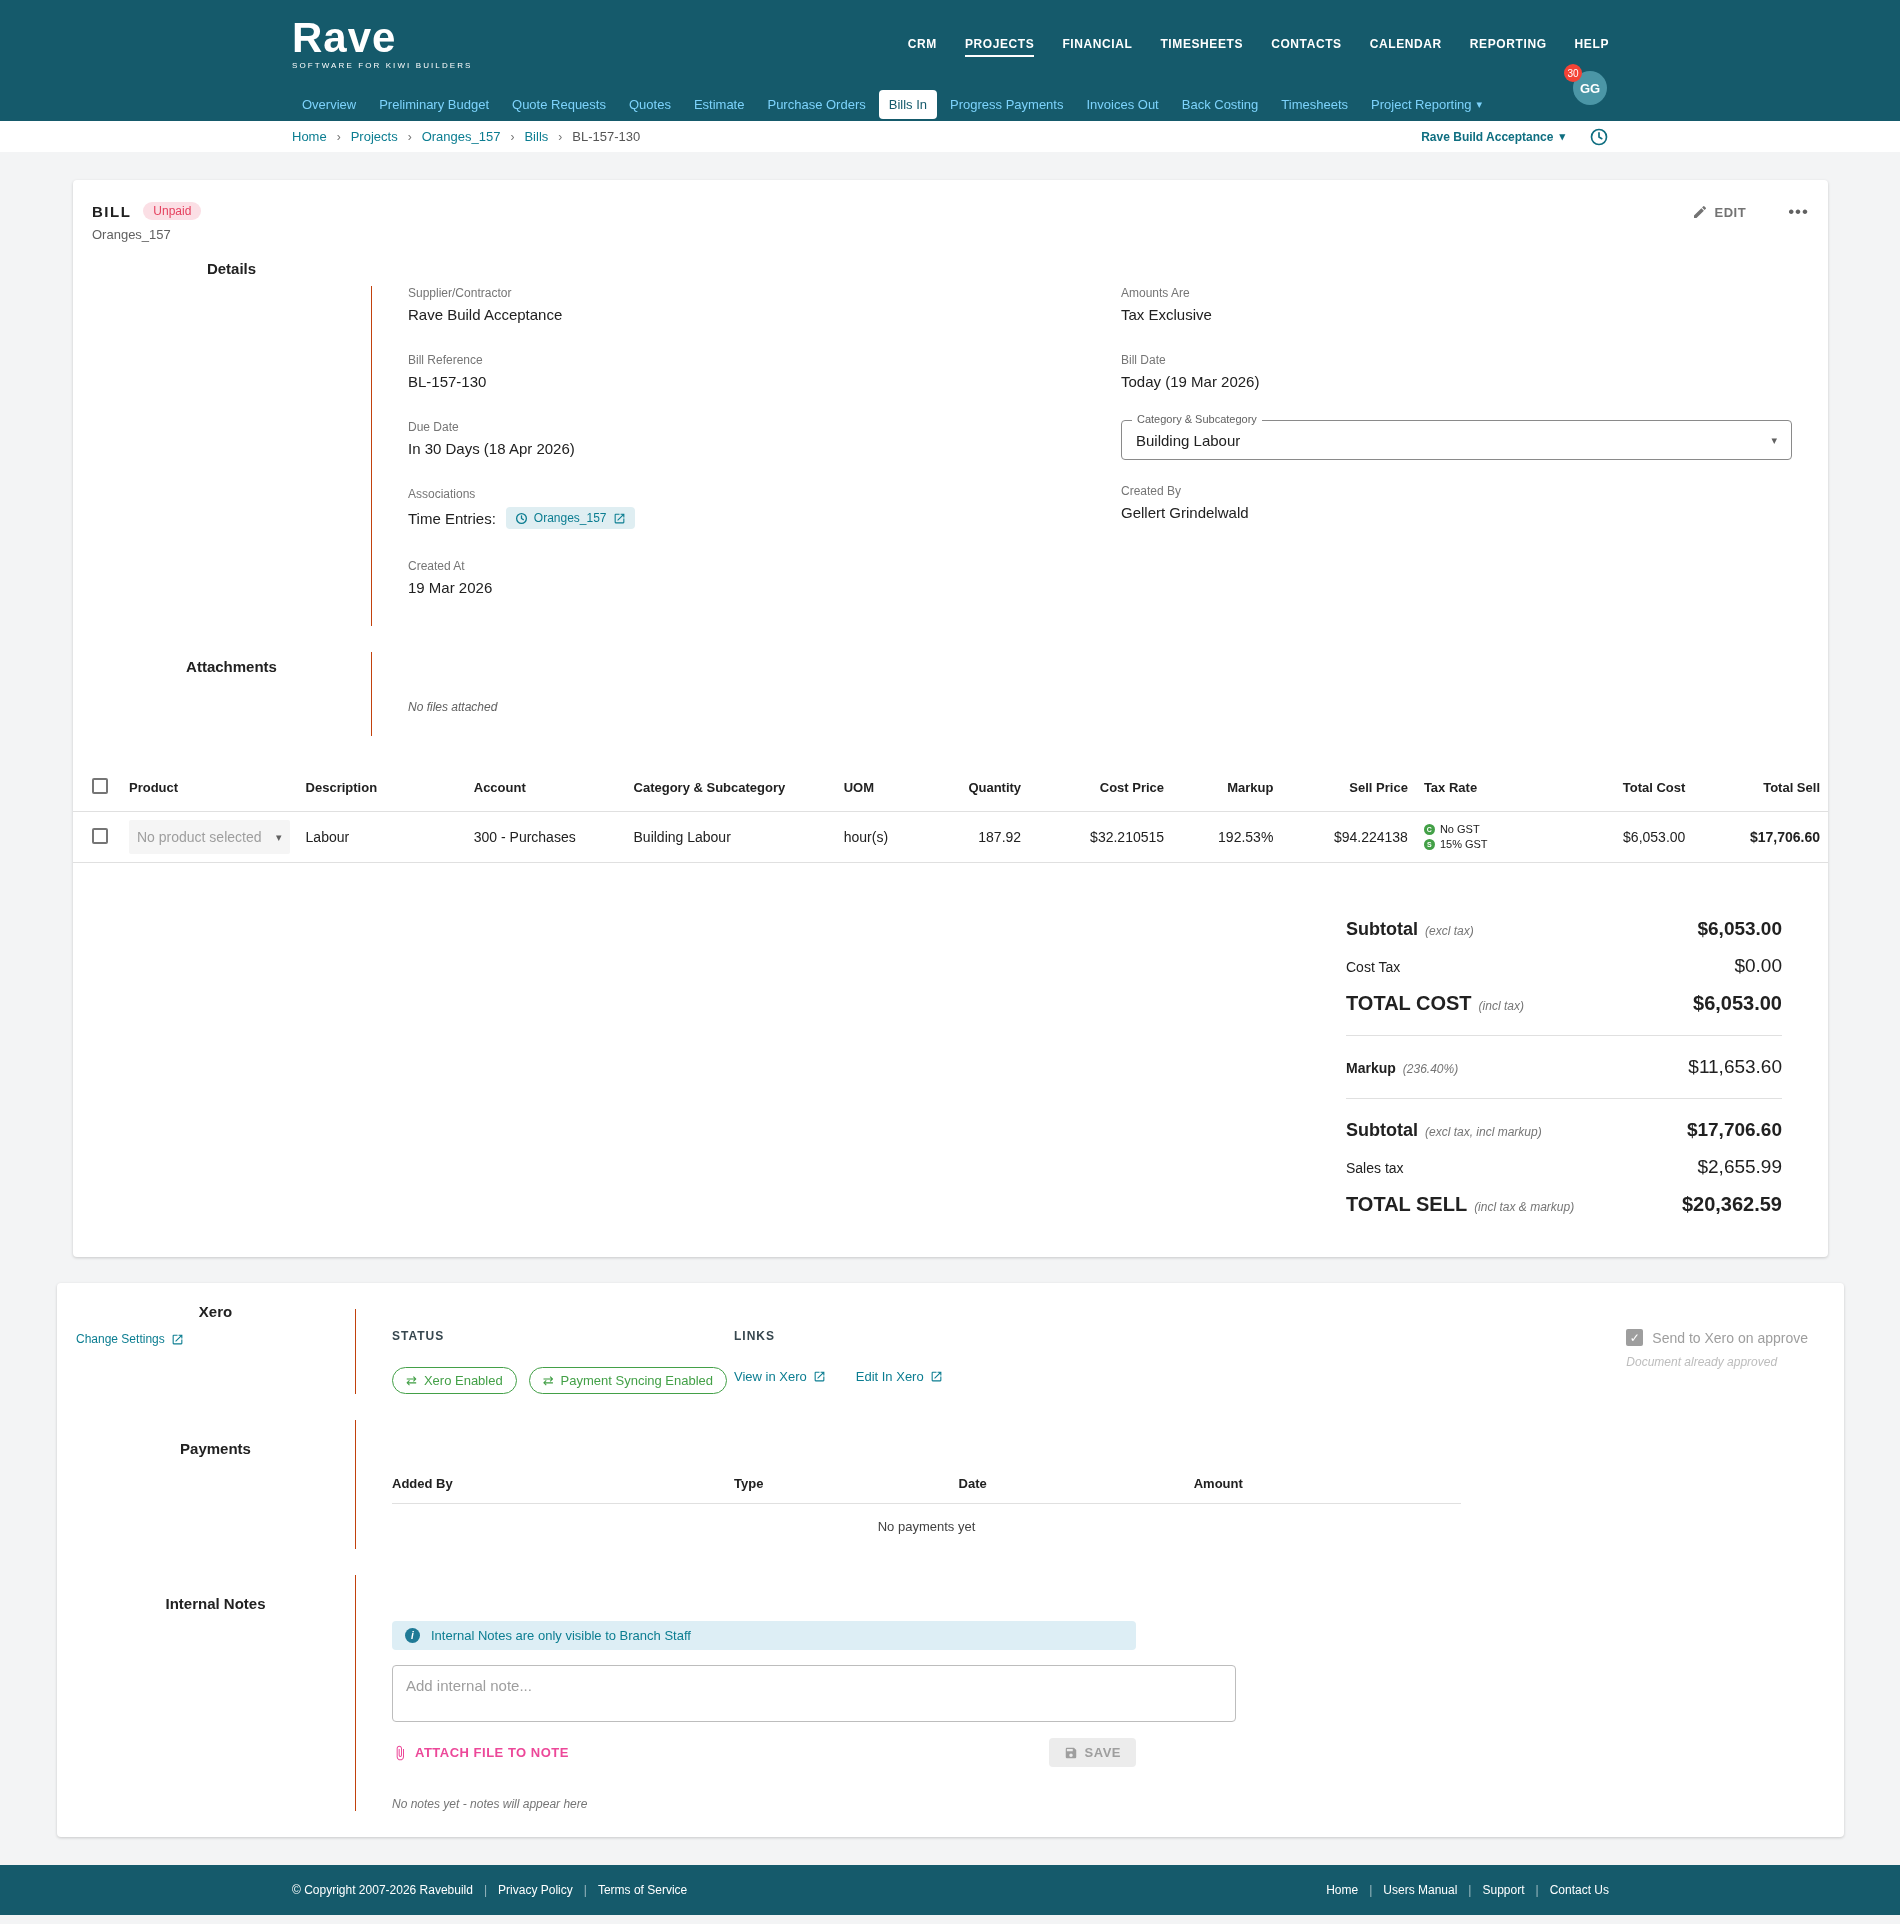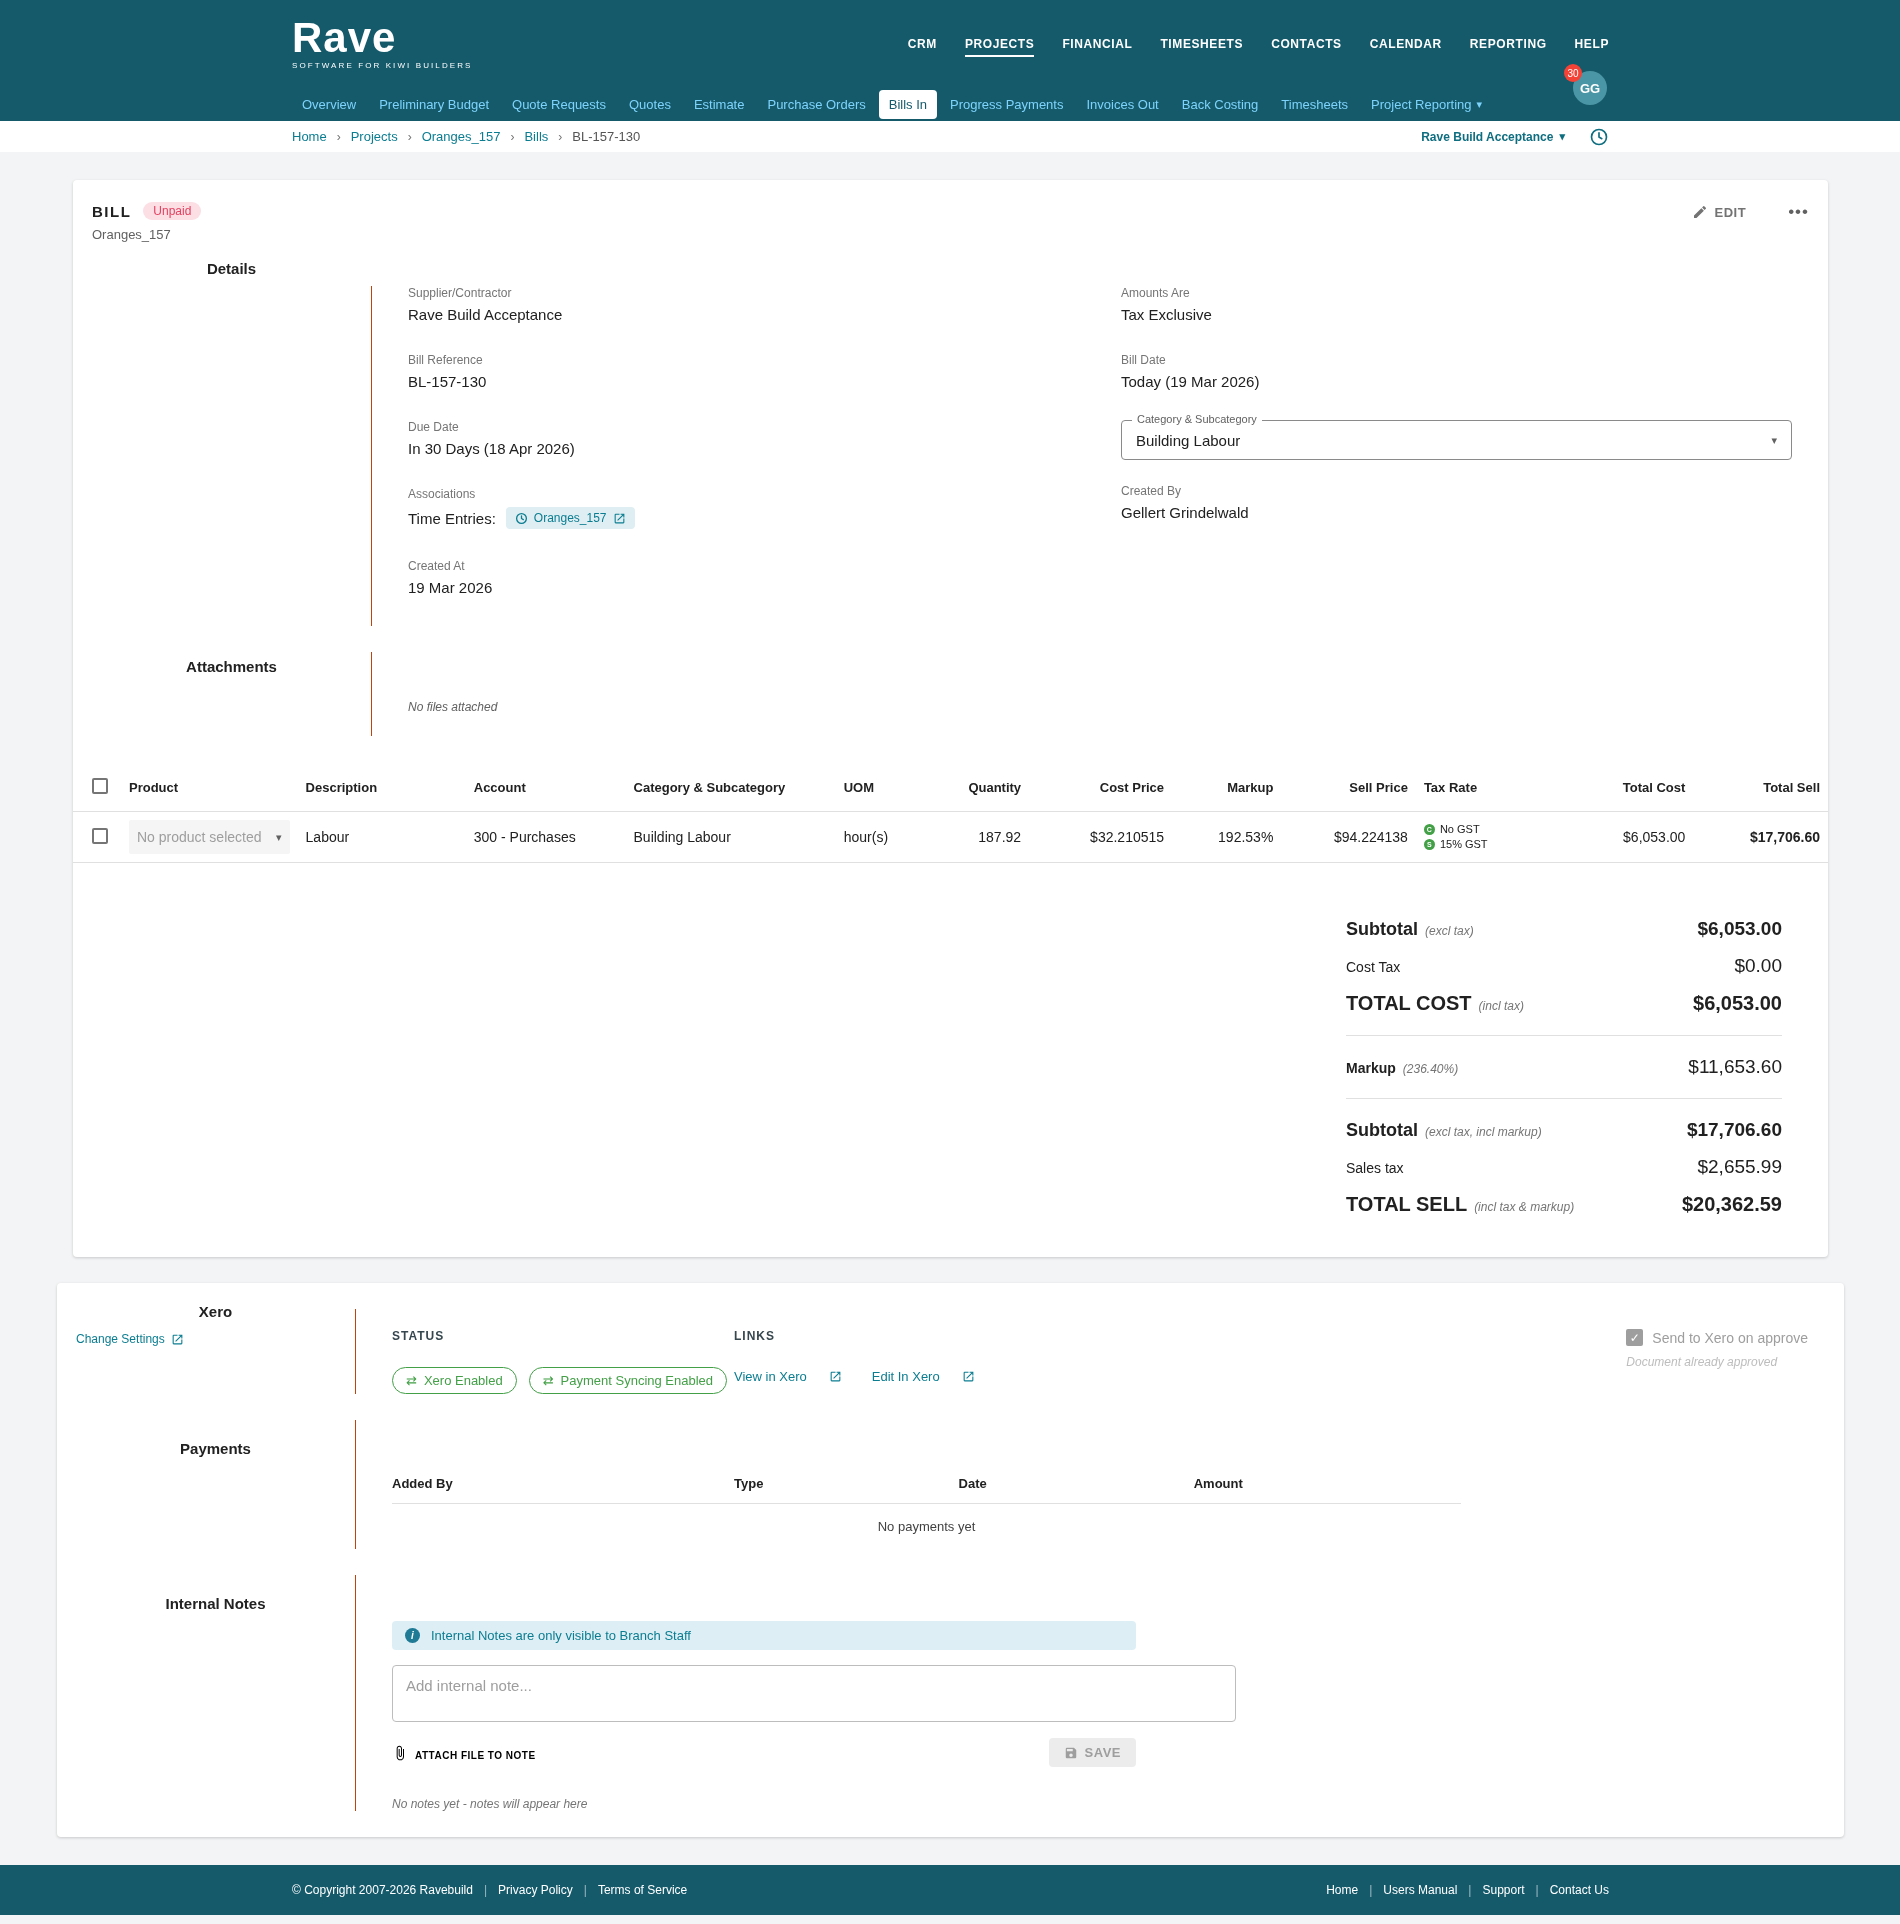--- a/index.html
+++ b/index.html
@@ -106,38 +106,38 @@
   
   .xero-row .section-label-col, .xero-row .section-content { padding-top:20px; }
   .change-settings { display:flex; align-items:center; gap:6px; color:#0b7d91; font-size:12px; margin-top:12px; cursor:pointer; }
   .ext-icon { width:13px; height:13px; fill:currentColor; flex:none; }
   .xero-cols { display:flex; align-items:flex-start; }
   .status-block { width:342px; flex:none; }
   .mini-label { font-size:12px; font-weight:bold; letter-spacing:1px; color:#37474f; }
   .chips { display:flex; gap:12px; margin-top:24px; }
   .chip-green { display:flex; align-items:center; gap:7px; border:1px solid #43a047; color:#43a047; border-radius:16px; padding:5px 13px; font-size:13px; background:#fff; cursor:pointer; white-space:nowrap; }
   .links-row { display:flex; gap:30px; margin-top:26px; }
-  .xero-link { display:flex; align-items:center; gap:22px; color:#0b7d91; font-size:13px; cursor:pointer; }
+  .xero-link { display:flex; align-items:center; gap:6px; color:#0b7d91; font-size:13px; cursor:pointer; }
   .approve-block { margin-left:auto; }
   .approve-row { display:flex; align-items:center; gap:9px; color:#9e9e9e; font-size:14px; }
   .checkbox-checked { width:17px; height:17px; background:#9e9e9e; border-radius:2px; color:#fff; font-size:12px; display:flex; align-items:center; justify-content:center; }
   .approve-note { font-size:12px; font-style:italic; color:#bdbdbd; margin-top:9px; }
 
   .payments-row .section-label-col, .payments-row .section-content { padding-top:46px; }
   .payments-table { width:1069px; border-collapse:collapse; table-layout:fixed; }
   .payments-table th { font-size:13px; font-weight:bold; text-align:left; padding:10px 8px 12px 0; border-bottom:1px solid #e0e0e0; }
   .payments-empty { text-align:center; font-size:13px; color:#424242; padding:15px 0; width:1069px; }
 
   .notes-row .section-label-col, .notes-row .section-content { padding-top:46px; }
   .notes-banner { width:744px; background:#ddeef5; border-radius:4px; padding:7px 13px; display:flex; align-items:center; gap:11px; font-size:13px; color:#0b7d91; }
   .info-icon { width:15px; height:15px; border-radius:50%; background:#1f7a96; color:#fff; font-size:10px; font-weight:bold; font-style:italic; display:flex; align-items:center; justify-content:center; flex:none; }
   .note-input { display:block; width:844px; height:57px; margin-top:15px; border:1px solid #bdbdbd; border-radius:4px; padding:11px 13px; font-size:15px; font-family:inherit; resize:none; color:#212121; }
   .note-input::placeholder { color:#9e9e9e; }
   .note-actions { width:744px; display:flex; justify-content:space-between; align-items:center; margin-top:16px; }
-  .attach-link { display:flex; align-items:flex-end; gap:7px; color:#000000; font-size:10px; font-weight:bold; letter-spacing:0.5px; background:none; border:none; font-family:inherit; cursor:pointer; }
+  .attach-link { display:flex; align-items:flex-start; gap:7px; color:#ec4899; font-size:13px; font-weight:bold; letter-spacing:0.5px; background:none; border:none; font-family:inherit; cursor:pointer; }
   .attach-link svg { width:16px; height:16px; fill:currentColor; }
   .save-btn { display:flex; align-items:center; gap:7px; background:#ececec; color:#9e9e9e; border:none; border-radius:4px; padding:7px 15px; font-size:13px; font-weight:bold; letter-spacing:0.5px; font-family:inherit; }
   .save-btn svg { width:14px; height:14px; fill:#9e9e9e; }
   .notes-empty { font-size:12px; font-style:italic; color:#757575; margin-top:30px; }
 
   
   footer { background:#155a6b; height:50px; margin-top:28px; }
   .footer-inner { height:50px; display:flex; align-items:center; justify-content:space-between; color:#fff; font-size:12px; }
   .footer-group { display:flex; align-items:center; }
   .footer-group a { color:#fff; }

